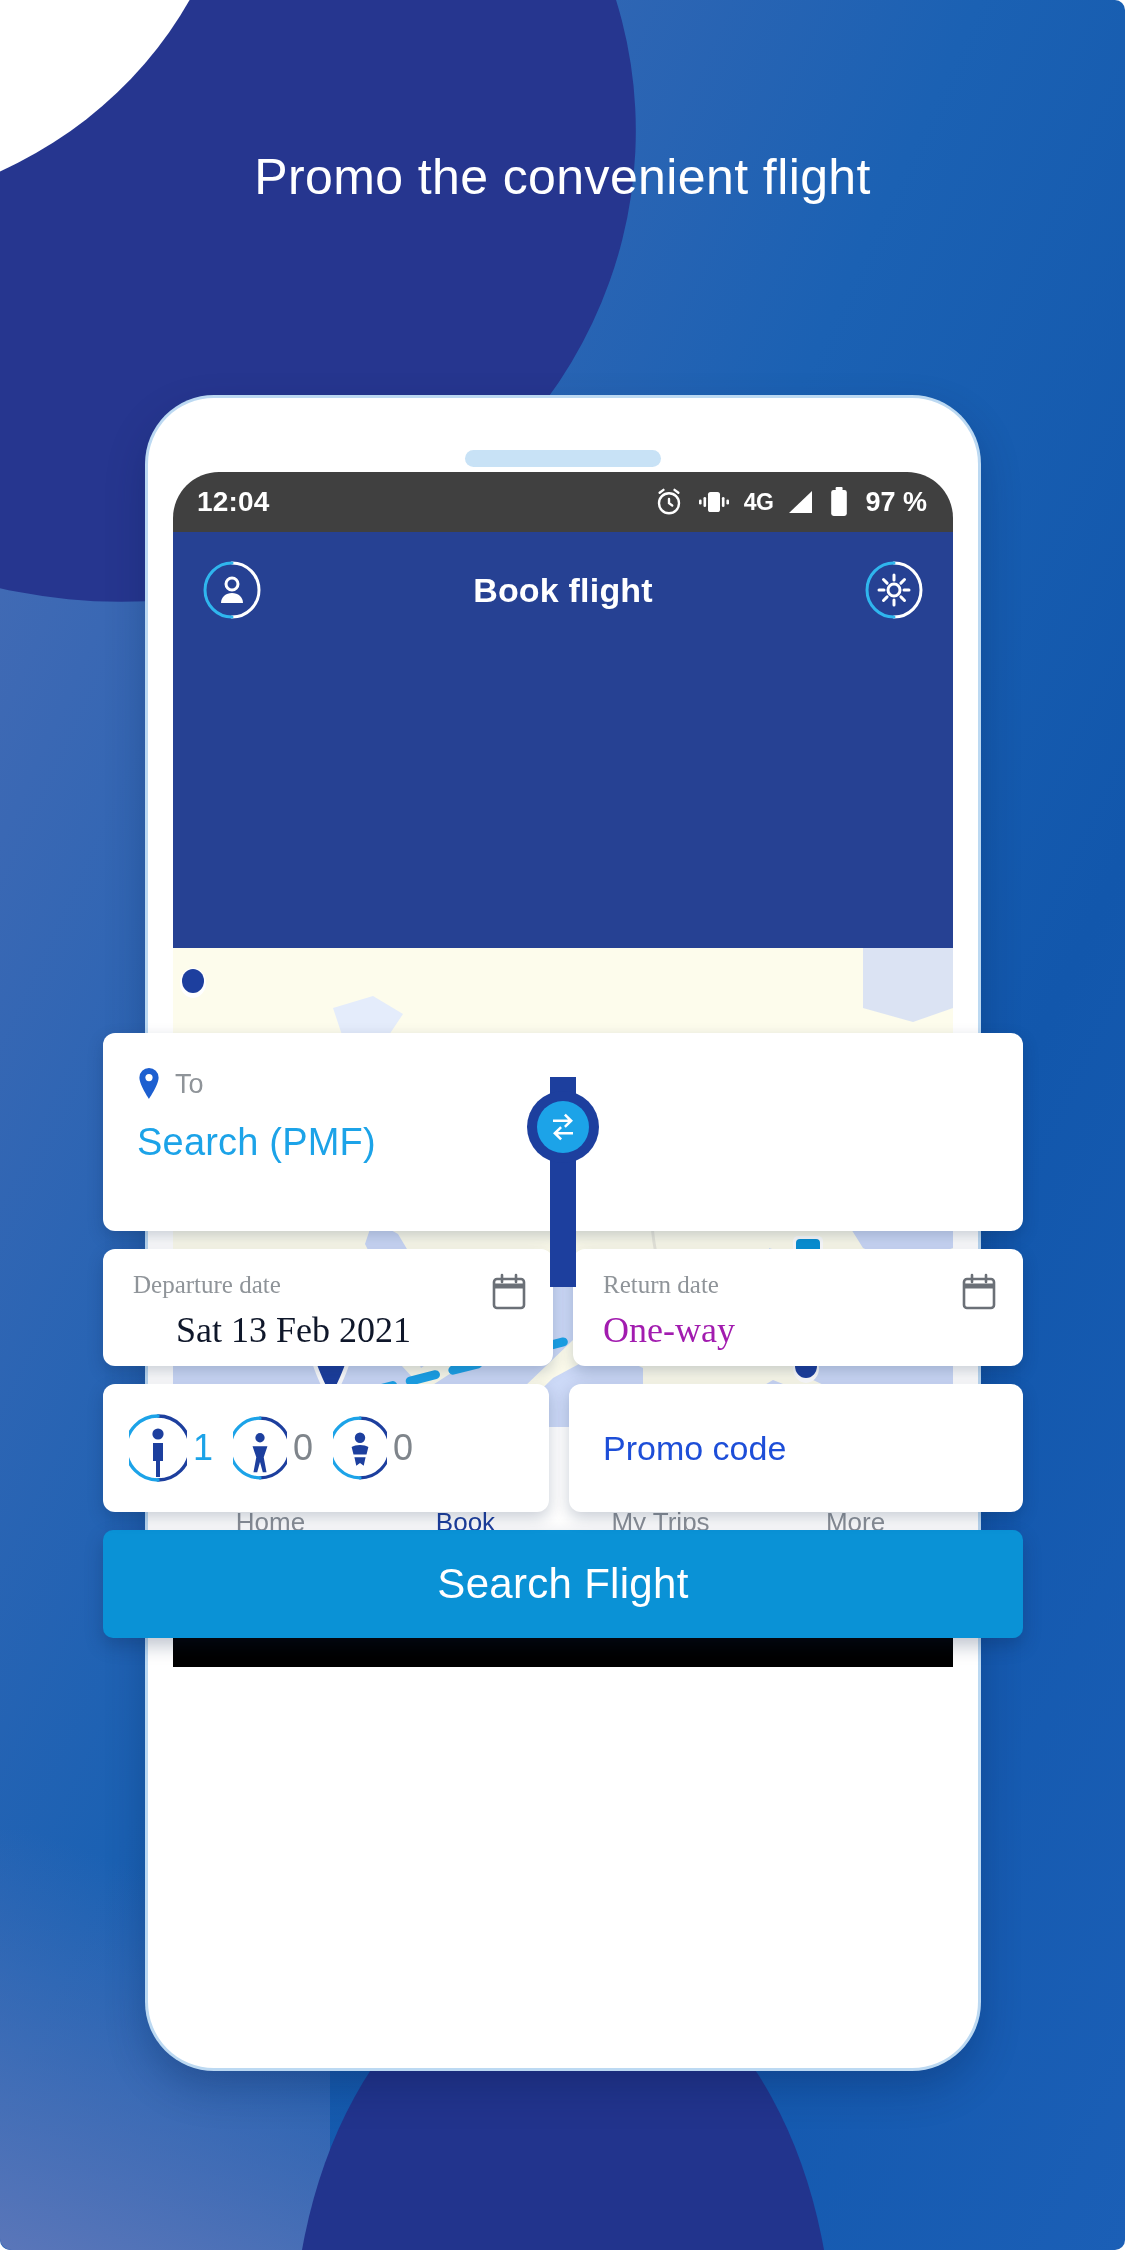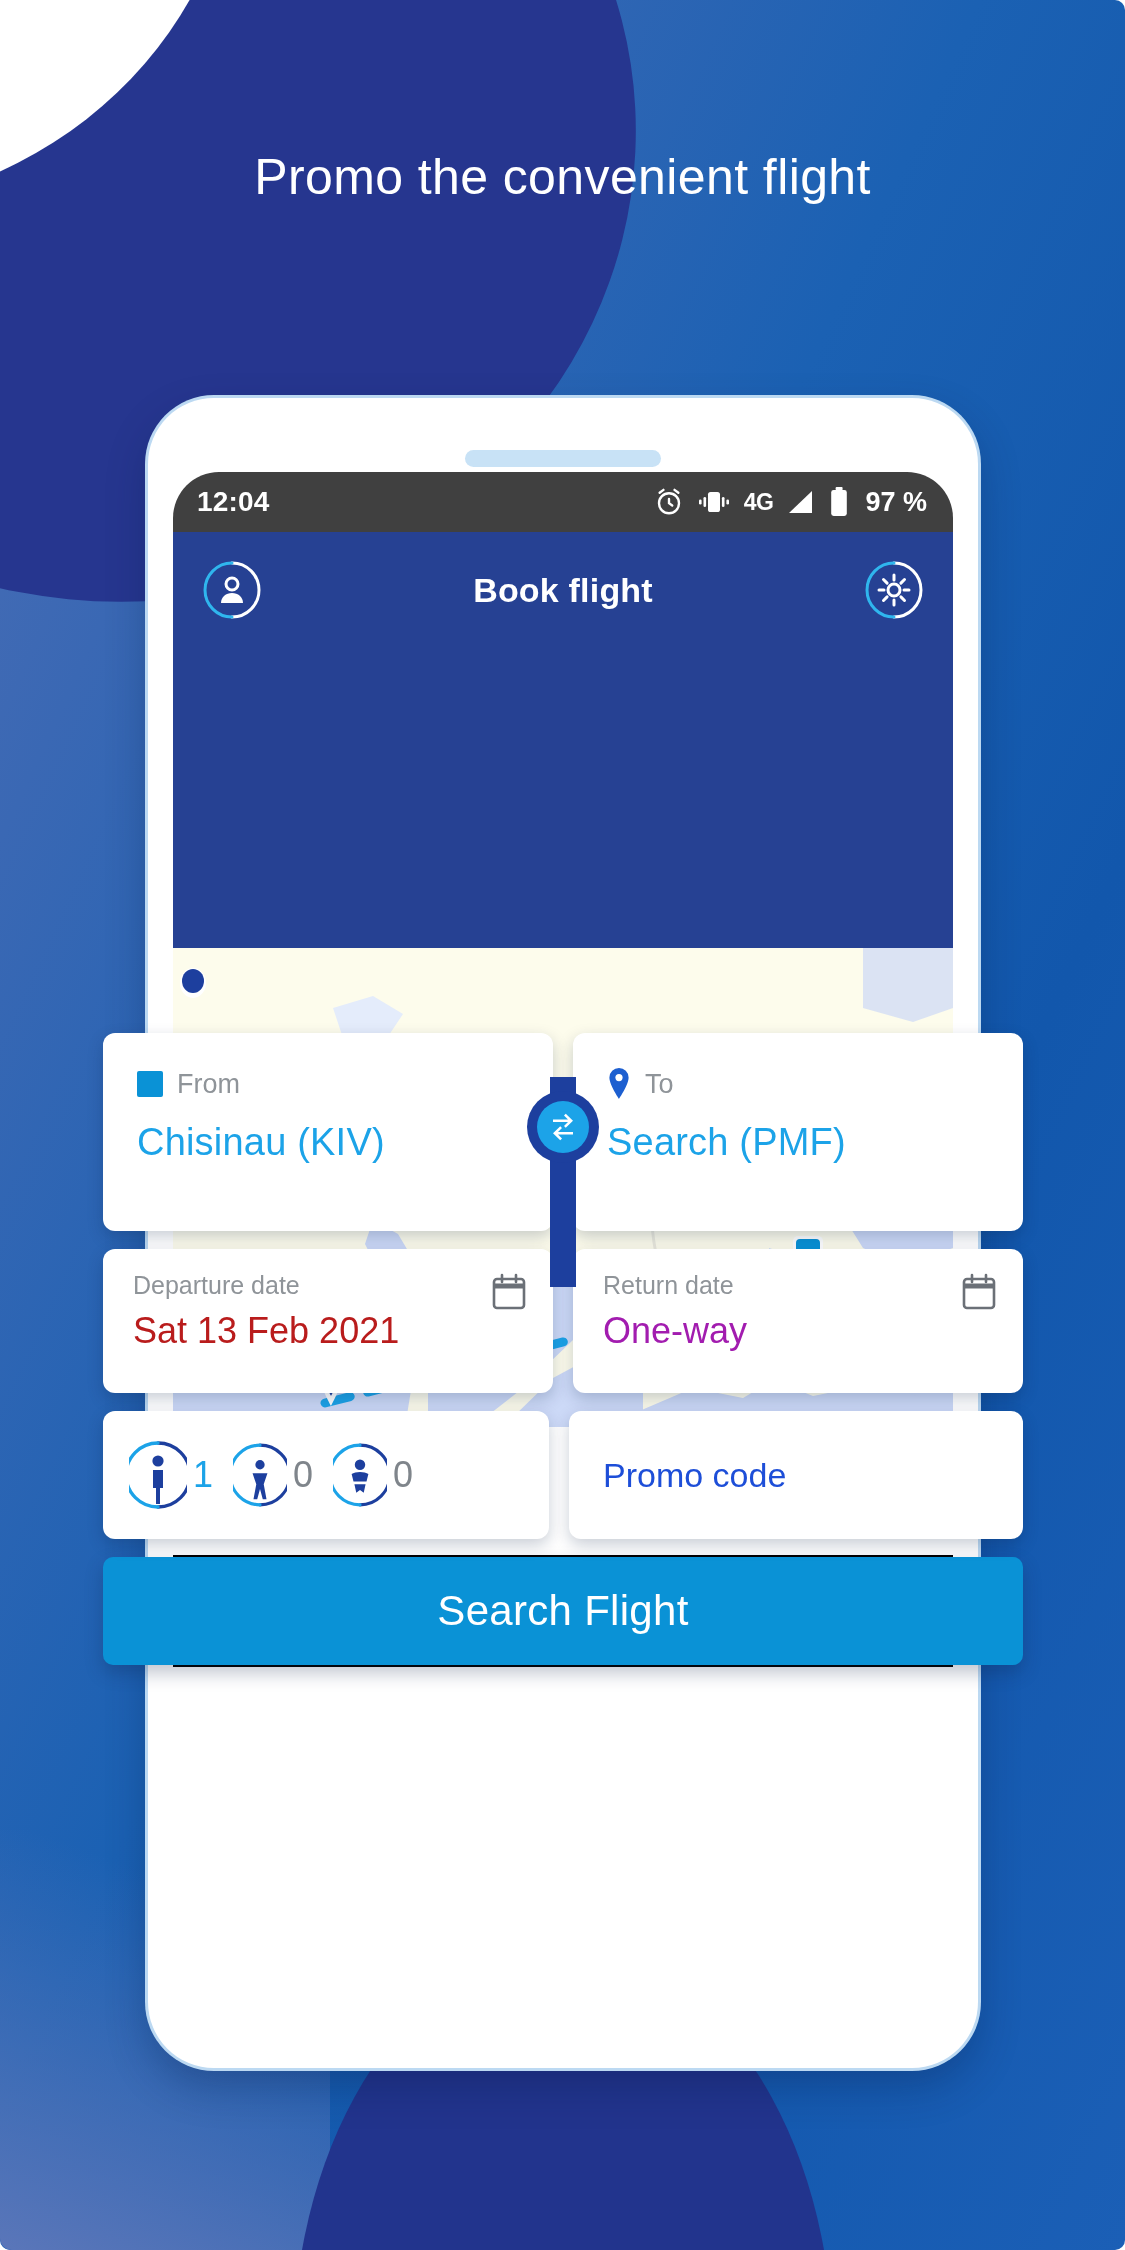--- a/index.html
+++ b/index.html
@@ -169,24 +169,24 @@
     position: absolute; inset: 0;
     background: #1d3f9e; border-radius: 50%;
   }
   .swap-inner {
     position: absolute; left: 10px; top: 10px;
     width: 52px; height: 52px;
     background: #1ca3e8; border-radius: 50%;
     display: flex; align-items: center; justify-content: center;
   }
 
-  .card-date { flex: 1; height: 144px; padding: 22px 26px 0 30px; position: relative; }
+  .card-date { flex: 1; height: 117px; padding: 22px 26px 0 30px; position: relative; font-family: Liberation Serif, serif; }
   .date-label { color: #8f9499; font-size: 25px; }
   .date-value { font-size: 36px; margin-top: 10px; }
-  .date-value.accent { color: #b91c1c; }
+  .date-value.accent { color: #0f172a; margin-left: 43px; }
   .date-value.muted  { color: #a21caf; }
   .cal-icon { position: absolute; right: 26px; top: 24px; }
   .cal-icon svg { display: block; }
 
   .card-pax { flex: 1; height: 128px; display: flex; align-items: center; padding-left: 26px; gap: 20px; }
   .pax { display: flex; align-items: center; gap: 6px; }
   .pax-count { font-size: 36px; }
   .pax-count.on { color: #1ca3e8; }
   .pax-count.off { color: #7f858b; }
   .card-promo { flex: 1; height: 128px; display: flex; align-items: center; padding-left: 34px; }
@@ -431,27 +431,20 @@
             <path d="M19 6 8 22l11 16"></path>
           </svg>
         </div>
         <div class="and-pill"></div>
       </div>
     </div>
 
     <div class="panel">
 
       <div class="row">
-        <div class="card card-place">
-          <div class="place-label-row">
-            <span class="sq-icon"></span>
-            <span class="place-label">From</span>
-          </div>
-          <div class="place-value">Chisinau (KIV)</div>
-        </div>
 
         <div class="swap-wrap">
           <div class="swap-stem"></div>
           <div class="swap-outer"></div>
           <div class="swap-inner">
             <svg width="30" height="30" viewBox="0 0 24 24" fill="#ffffff">
               <path d="M4 9h12l-3.2-3.2 1.4-1.4L20 10l-5.8 5.6-1.4-1.4L16 11H4z" transform="translate(0,-3)"></path>
               <path d="M20 15H8l3.2 3.2-1.4 1.4L4 14l5.8-5.6 1.4 1.4L8 13h12z" transform="translate(0,3)"></path>
             </svg>
           </div>

